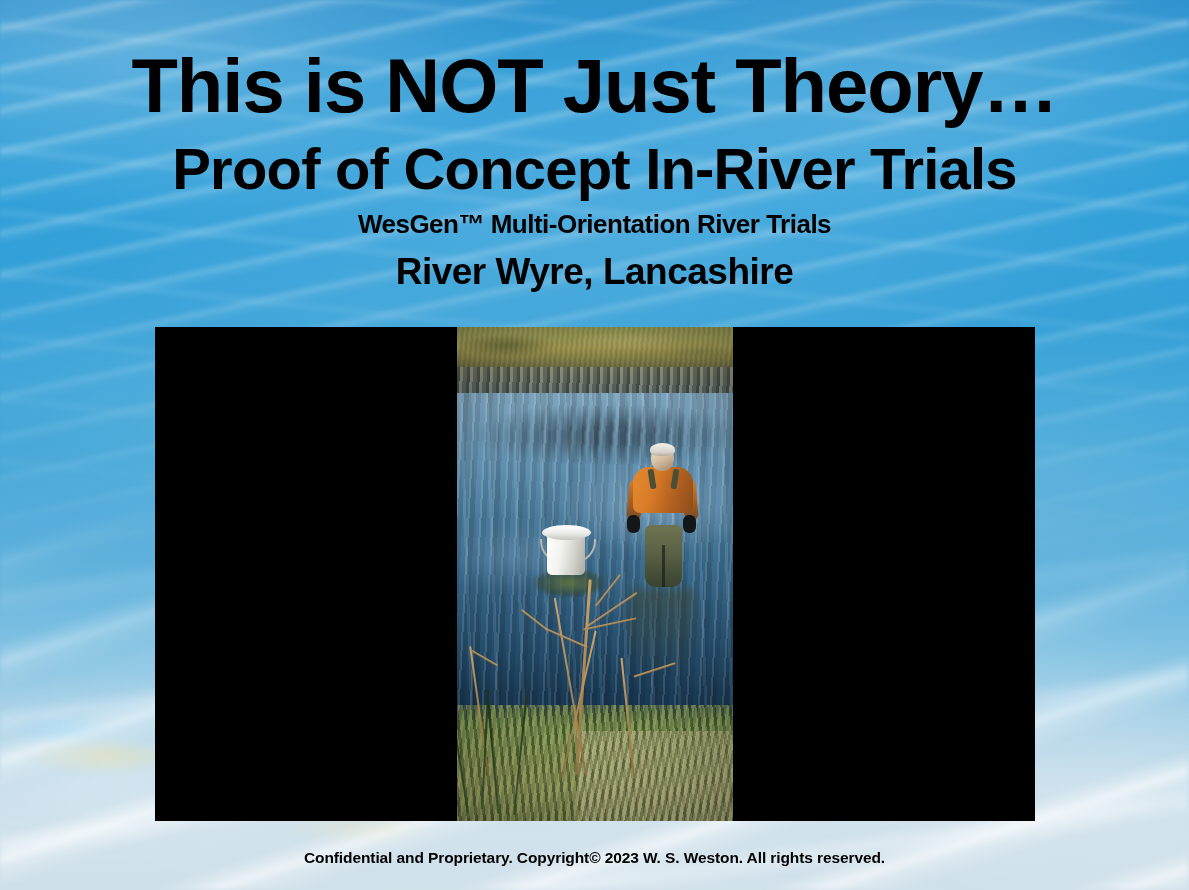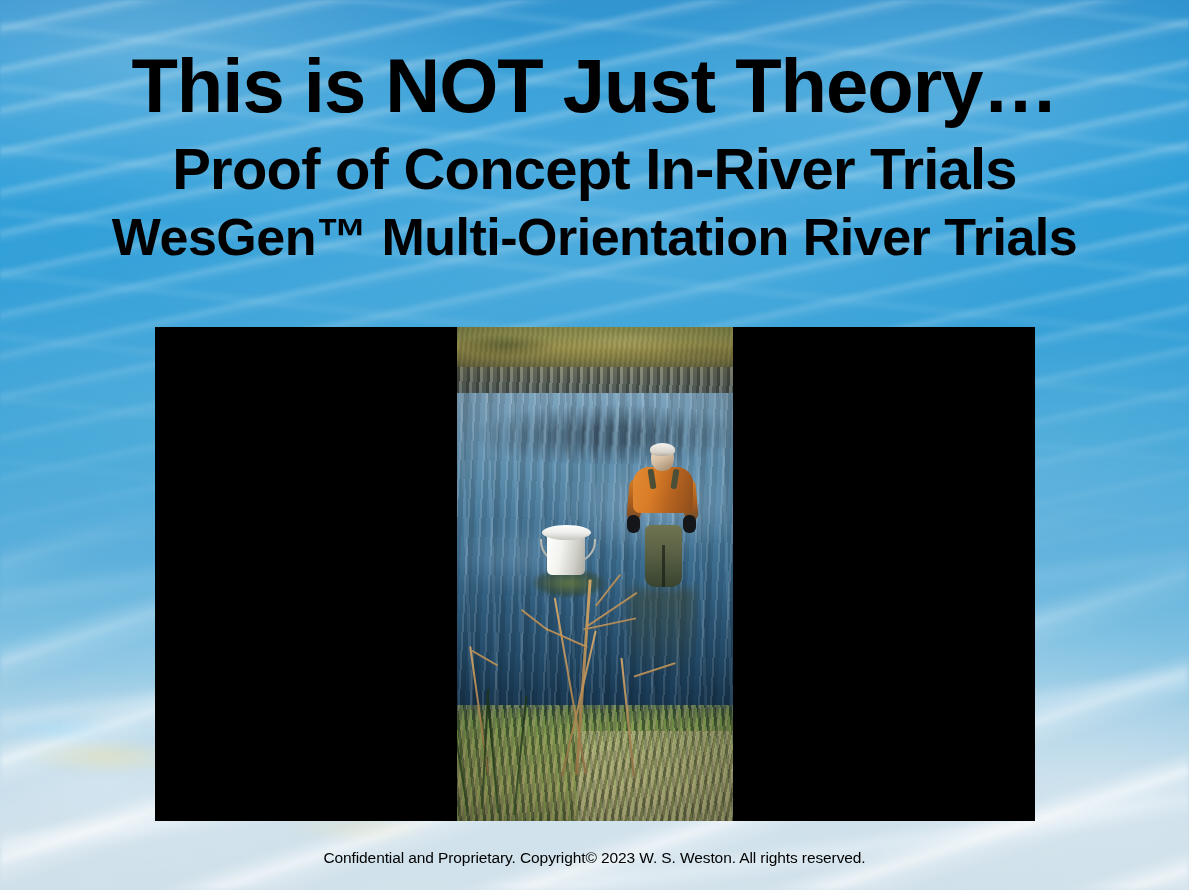--- a/index.html
+++ b/index.html
@@ -132,21 +132,21 @@
     font-size: 76px;
     padding-top: 48px;
     letter-spacing: -1px;
   }
   #title-sub1 {
     font-size: 58px;
     padding-top: 16px;
     letter-spacing: -0.8px;
   }
   #title-sub2 {
-    font-size: 52px;
+    font-size: 26px;
     padding-top: 13px;
   }
   #title-sub3 {
     font-size: 37px;
     padding-top: 16px;
   }
 
   
   #media-frame {
     position: absolute;
@@ -408,21 +408,21 @@
   #footer {
     position: absolute;
     left: 0; right: 0;
     top: 849px;
     text-align: center;
     z-index: 7;
   }
   #footer-text {
     color: #000;
     font-family: "Liberation Sans", sans-serif;
-    font-weight: normal;
+    font-weight: bold;
     font-size: 15.5px;
     letter-spacing: -0.1px;
     white-space: nowrap;
   }
 </style>
 </head>
 <body>
 
 <div id="slide">
 
@@ -430,20 +430,21 @@
   <div class="bg-layer" id="bg-blotch"></div>
   <div class="bg-layer" id="bg-caustic-top"></div>
   <div class="bg-layer" id="bg-caustic-bottom"></div>
   <div class="bg-layer" id="bg-prism"></div>
   <div class="bg-layer" id="bg-haze"></div>
 
   <div id="text-block">
     <div class="hdg" id="title-main">This is NOT Just Theory…</div>
     <div class="hdg" id="title-sub1">Proof of Concept In-River Trials</div>
     <div class="hdg" id="title-sub2">WesGen™ Multi-Orientation River Trials</div>
+    <div class="hdg" id="title-sub3">River Wyre, Lancashire</div>
   </div>
 
   <div id="media-frame">
 
     <div id="video-content">
 
       <div class="scene" id="scene-bank"></div>
       <div class="scene" id="scene-bank-texture"></div>
 
       <div class="scene" id="scene-shoal"></div>

